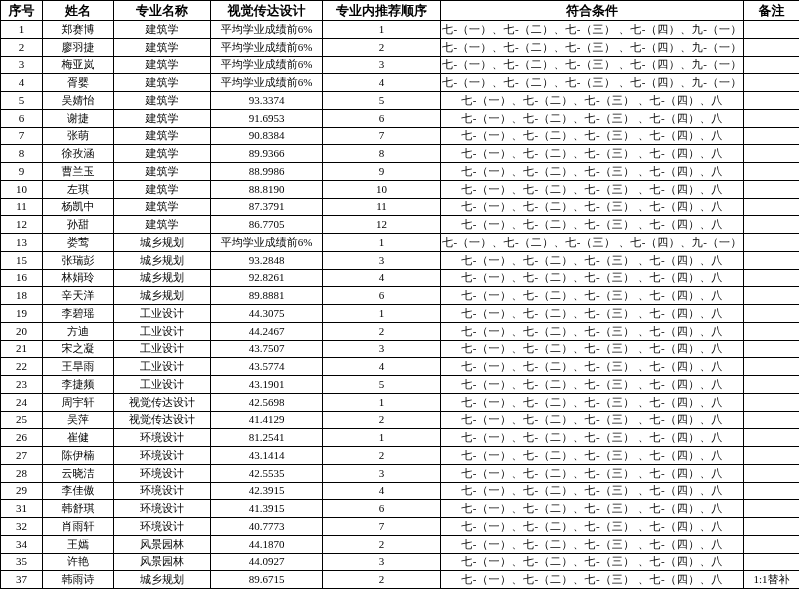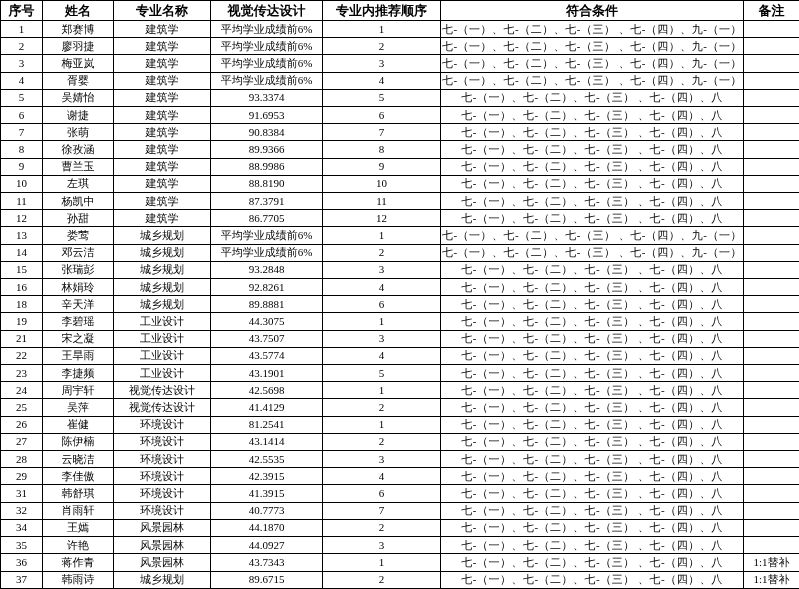--- a/index.html
+++ b/index.html
@@ -190,29 +190,20 @@
         <tr>
           <td class="col-index">13</td>
           <td class="col-name">娄莺</td>
           <td class="col-major">城乡规划</td>
           <td class="col-score">平均学业成绩前6%</td>
           <td class="col-order">1</td>
           <td class="col-conditions">七-（一）、七-（二）、七-（三） 、七-（四）、九-（一）</td>
           <td class="col-note"></td>
         </tr>
         <tr>
-          <td class="col-index">14</td>
-          <td class="col-name">邓云洁</td>
-          <td class="col-major">城乡规划</td>
-          <td class="col-score">平均学业成绩前6%</td>
-          <td class="col-order">2</td>
-          <td class="col-conditions">七-（一）、七-（二）、七-（三） 、七-（四）、九-（一）</td>
-          <td class="col-note"></td>
-        </tr>
-        <tr>
           <td class="col-index">15</td>
           <td class="col-name">张瑞彭</td>
           <td class="col-major">城乡规划</td>
           <td class="col-score">93.2848</td>
           <td class="col-order">3</td>
           <td class="col-conditions">七-（一）、七-（二）、七-（三） 、七-（四）、八</td>
           <td class="col-note"></td>
         </tr>
         <tr>
           <td class="col-index">16</td>
@@ -231,20 +222,29 @@
           <td class="col-order">6</td>
           <td class="col-conditions">七-（一）、七-（二）、七-（三） 、七-（四）、八</td>
           <td class="col-note"></td>
         </tr>
         <tr>
           <td class="col-index">19</td>
           <td class="col-name">李碧瑶</td>
           <td class="col-major">工业设计</td>
           <td class="col-score">44.3075</td>
           <td class="col-order">1</td>
+          <td class="col-conditions">七-（一）、七-（二）、七-（三） 、七-（四）、八</td>
+          <td class="col-note"></td>
+        </tr>
+        <tr>
+          <td class="col-index">20</td>
+          <td class="col-name">方迪</td>
+          <td class="col-major">工业设计</td>
+          <td class="col-score">44.2467</td>
+          <td class="col-order">2</td>
           <td class="col-conditions">七-（一）、七-（二）、七-（三） 、七-（四）、八</td>
           <td class="col-note"></td>
         </tr>
         <tr>
           <td class="col-index">21</td>
           <td class="col-name">宋之凝</td>
           <td class="col-major">工业设计</td>
           <td class="col-score">43.7507</td>
           <td class="col-order">3</td>
           <td class="col-conditions">七-（一）、七-（二）、七-（三） 、七-（四）、八</td>
@@ -350,29 +350,20 @@
           <td class="col-note"></td>
         </tr>
         <tr>
           <td class="col-index">35</td>
           <td class="col-name">许艳</td>
           <td class="col-major">风景园林</td>
           <td class="col-score">44.0927</td>
           <td class="col-order">3</td>
           <td class="col-conditions">七-（一）、七-（二）、七-（三） 、七-（四）、八</td>
           <td class="col-note"></td>
-        </tr>
-        <tr>
-          <td class="col-index">36</td>
-          <td class="col-name">蒋作青</td>
-          <td class="col-major">风景园林</td>
-          <td class="col-score">43.7343</td>
-          <td class="col-order">1</td>
-          <td class="col-conditions">七-（一）、七-（二）、七-（三） 、七-（四）、八</td>
-          <td class="col-note">1:1替补</td>
         </tr>
         <tr>
           <td class="col-index">37</td>
           <td class="col-name">韩雨诗</td>
           <td class="col-major">城乡规划</td>
           <td class="col-score">89.6715</td>
           <td class="col-order">2</td>
           <td class="col-conditions">七-（一）、七-（二）、七-（三） 、七-（四）、八</td>
           <td class="col-note">1:1替补</td>
         </tr>

